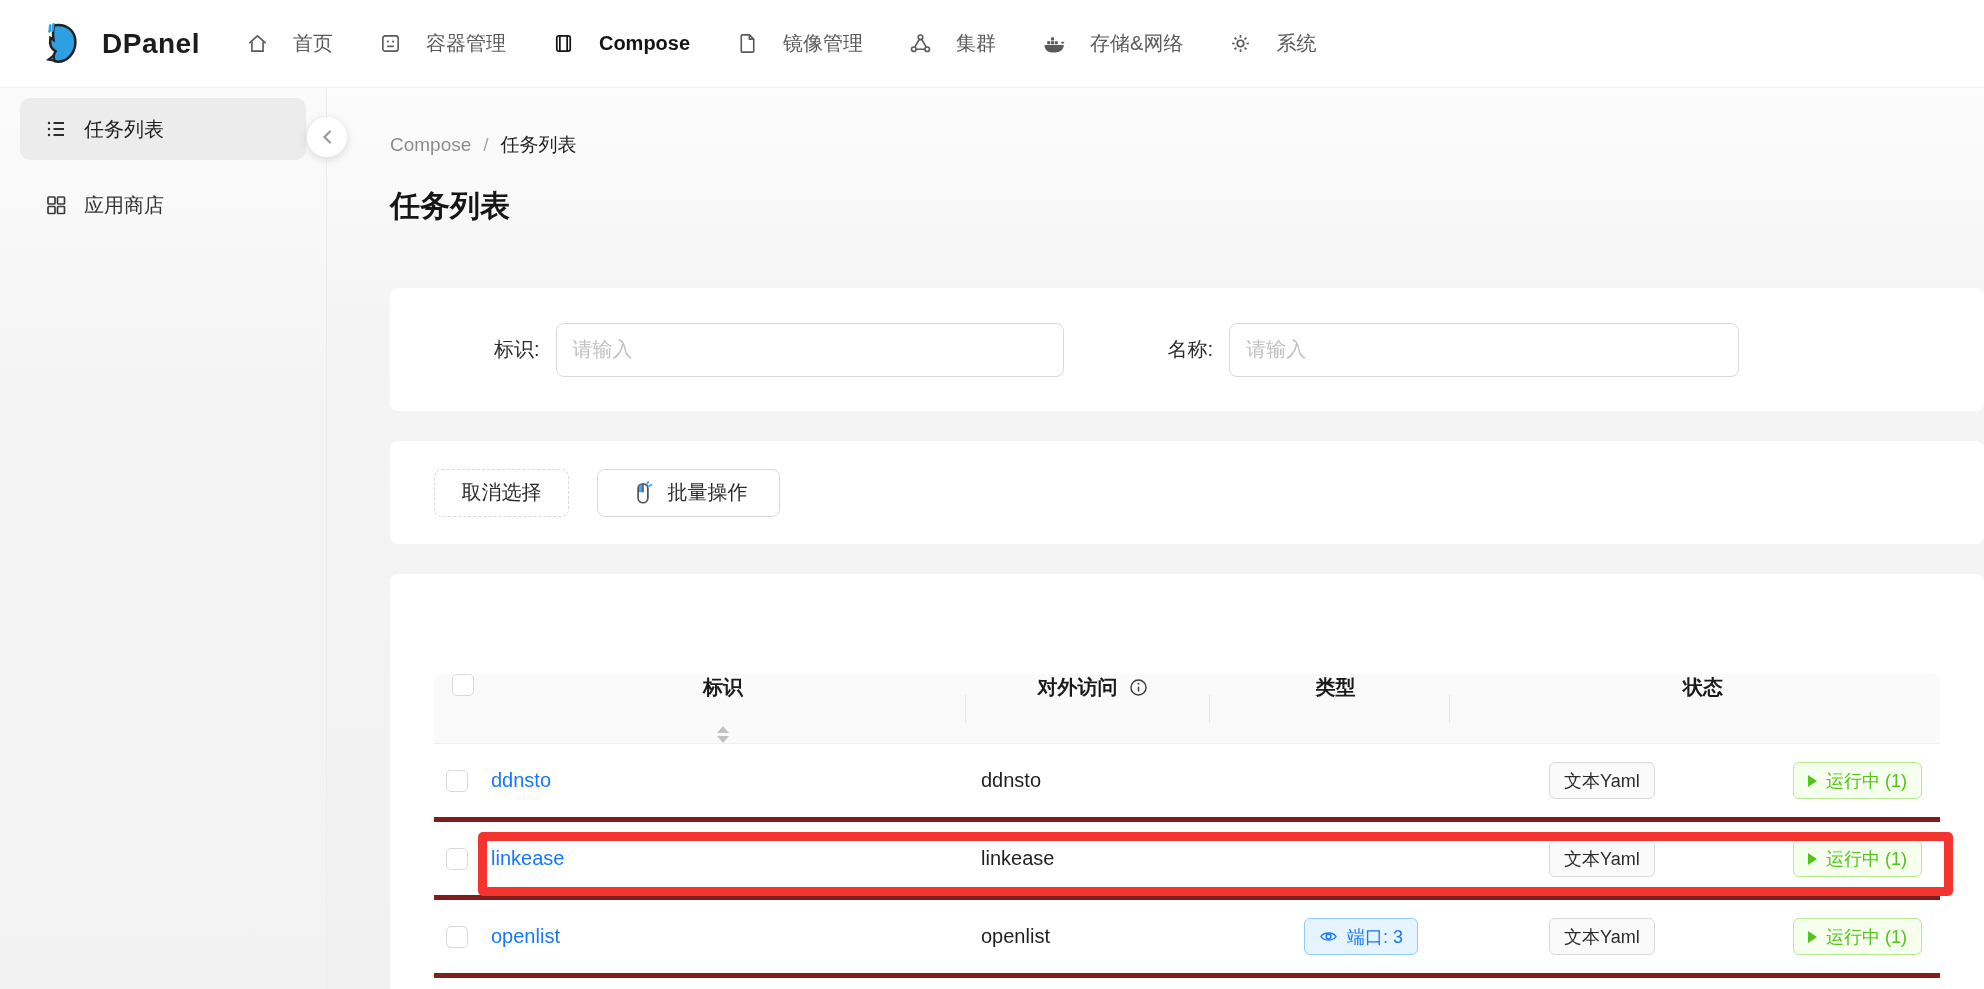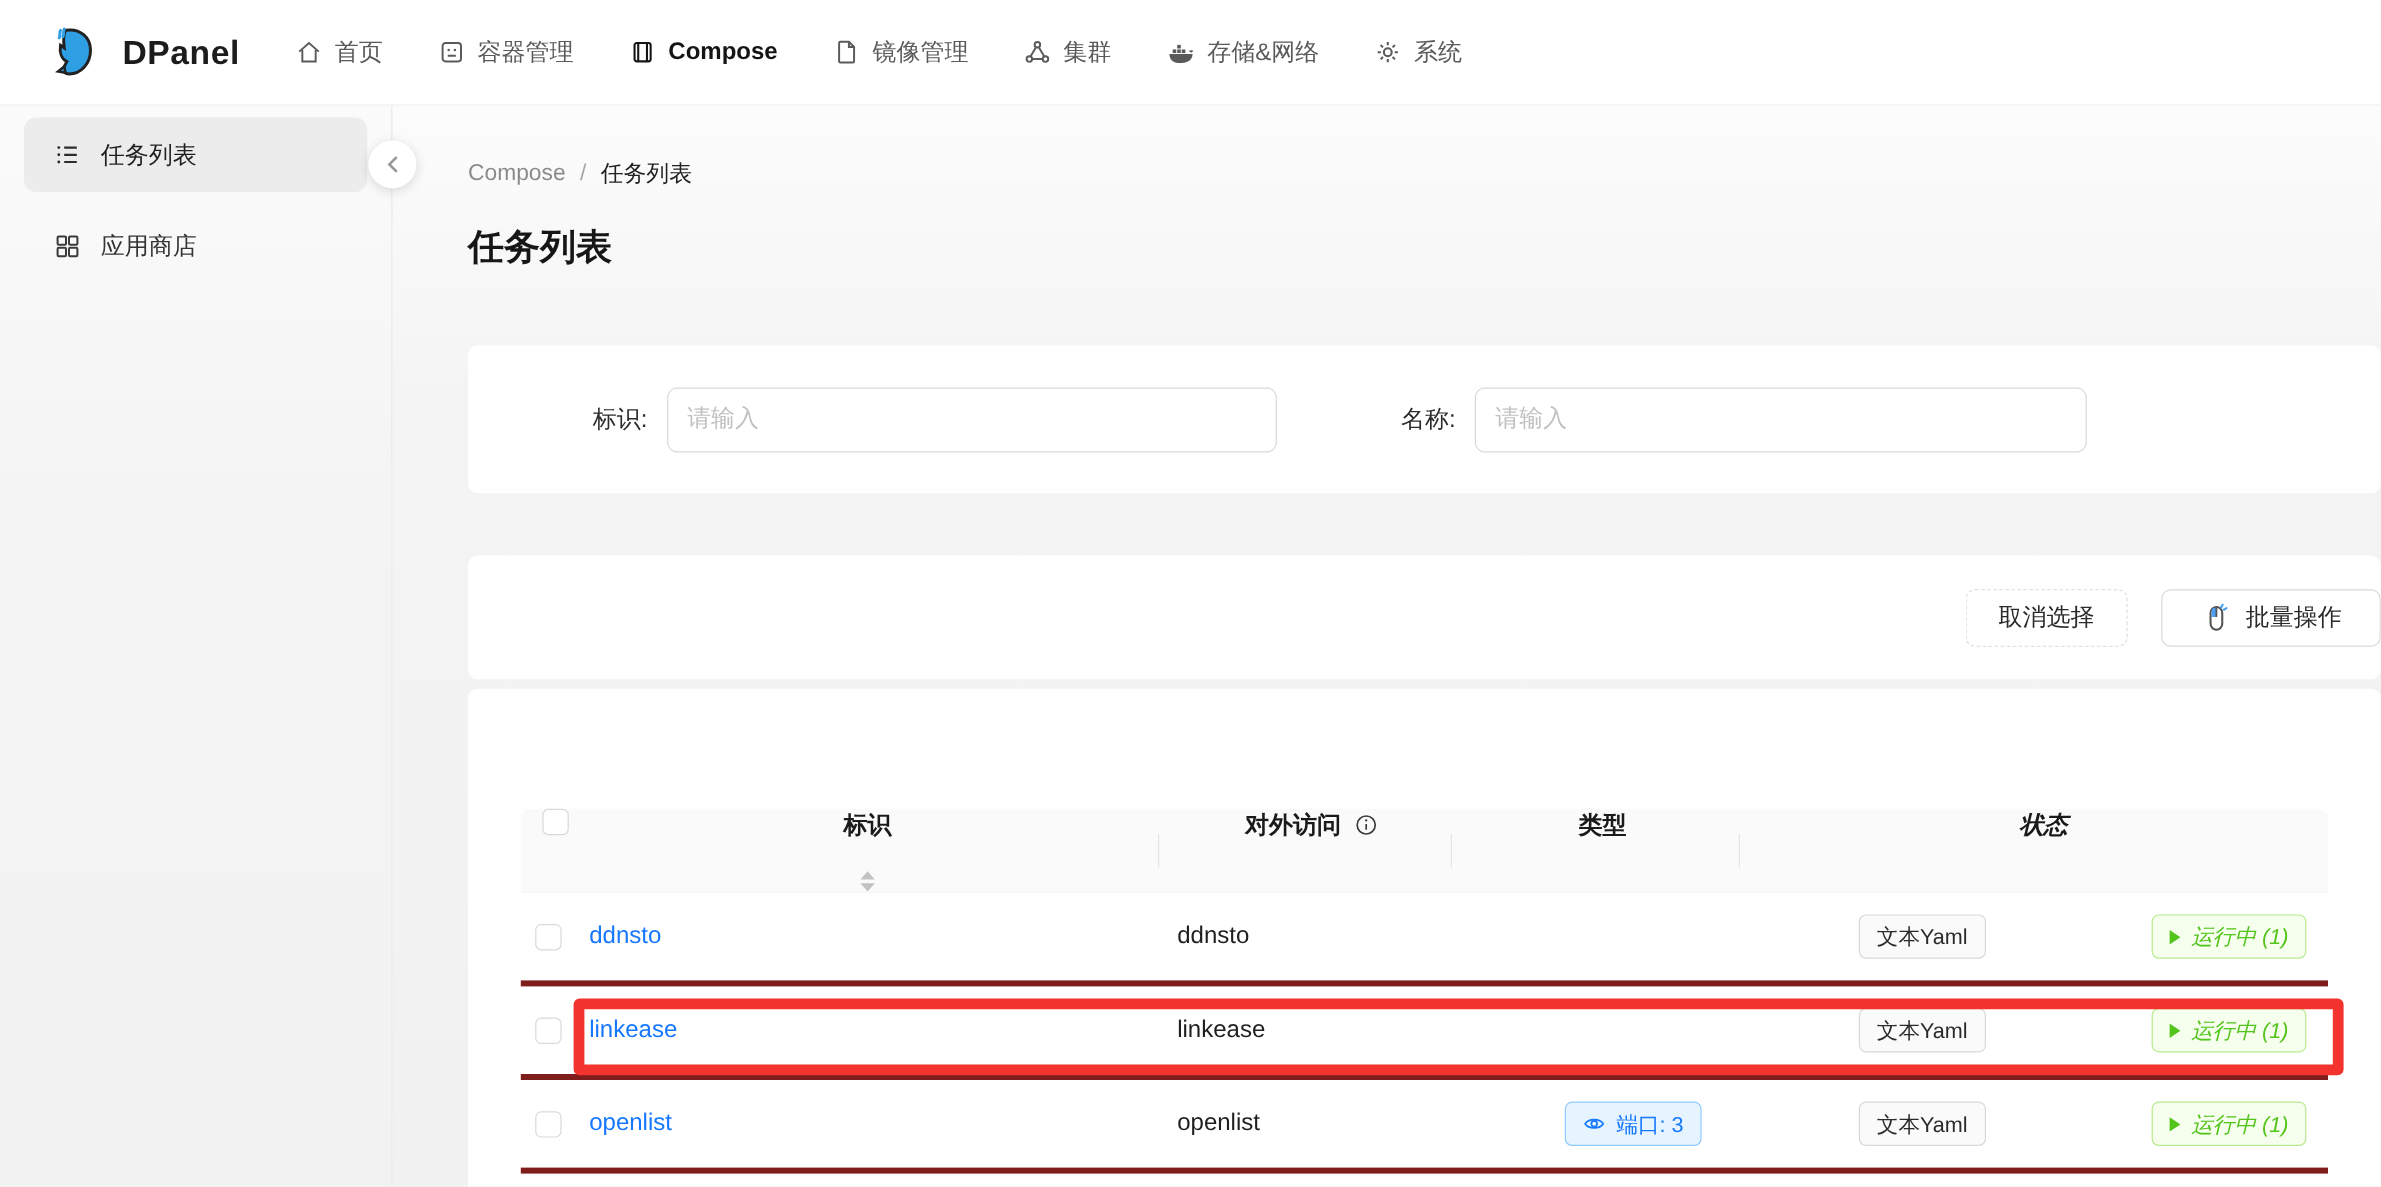--- a/index.html
+++ b/index.html
@@ -11,21 +11,21 @@
 
   
   .navbar {
     position:absolute; top:0; left:0; width:1984px; height:88px;
     background:#ffffff; border-bottom:1px solid #f0f0f0;
     display:flex; align-items:center; padding:0 33px 0 40px; z-index:10;
   }
   .brand { display:flex; align-items:center; gap:12px; margin-right:46px; cursor:pointer; }
   .brand-name { font-size:28px; font-weight:bold; color:#1c1c1c; letter-spacing:0.5px; }
   .nav-items { display:flex; align-items:center; gap:46px; }
-  .nav-item { display:flex; align-items:center; gap:10px; font-size:20px; color:#5a5a5a; cursor:pointer; white-space:nowrap; }
+  .nav-item { display:flex; align-items:center; gap:24px; font-size:20px; color:#5a5a5a; cursor:pointer; white-space:nowrap; }
   .nav-item .nicon { display:flex; align-items:center; }
   .nav-item.active { color:#141414; font-weight:bold; }
   .nav-right { margin-left:auto; display:flex; align-items:center; gap:16px; }
   .server-label { font-size:20px; color:#3c3c3c; }
   .server-select {
     width:240px; height:52px; border:1px solid #d9d9d9; border-radius:8px; background:#fff;
     display:flex; align-items:center; justify-content:space-between; padding:0 14px;
     font-size:20px; color:#2b2b2b; cursor:pointer;
   }
 
@@ -62,21 +62,21 @@
   .f-label { font-size:20px; color:#2b2b2b; }
   .lab1 { margin-left:104px; }
   .lab2 { margin-left:104px; }
   .ant-input {
     width:508px; height:54px; border:1px solid #d9d9d9; border-radius:8px;
     font-size:20px; color:#333; padding:0 16px; margin-left:16px; outline:none;
     font-family:"Liberation Sans","DejaVu Sans",sans-serif; background:#fff;
   }
   .ant-input::placeholder { color:#c1c1c1; }
 
-  .btn-card { top:375px; height:103px; display:flex; align-items:center; padding-left:44px; gap:28px;justify-content:flex-end; }
+  .btn-card { top:353px; height:103px; display:flex; align-items:center; padding-left:44px; gap:28px; }
   .btn {
     height:48px; border-radius:8px; border:1px solid #d9d9d9; background:#fff;
     font-size:20px; color:#2b2b2b; display:flex; align-items:center; justify-content:center;
     cursor:pointer; font-family:"Liberation Sans","DejaVu Sans",sans-serif;
   }
   .btn-dashed { width:135px; border-style:dashed; }
   .btn-batch { width:183px; gap:12px; }
 
   .table-card { top:486px; bottom:0; border-radius:8px 8px 0 0; padding:100px 44px 0 44px; overflow:hidden; }
 
@@ -85,21 +85,21 @@
     display:flex; align-items:center; height:70px; background:#fafafa;
     border-radius:8px 8px 0 0; border-bottom:1px solid #f0f0f0;
     font-size:20px; font-weight:bold; color:#1a1a1a;
   }
   .trow { display:flex; align-items:center; height:78px; border-bottom:5px solid #7f1d1d; font-size:20px; }
   .c0 { width:46px; display:flex; align-items:center; }
   .c1 { width:485px; padding-left:11px; display:flex; align-items:center; }
   .c2 { width:327px; padding-left:16px; }
   .c3 { width:244px; padding-left:12px; }
   .c4 { width:240px; padding-left:13px; }
-  .c5 { flex:1; padding-left:17px;font-style:italic; }
+  .c5 { flex:1; padding-left:17px; }
   .th { position:relative; height:100%; display:flex; align-items:center;flex-direction:column; }
   .th-div::before { content:""; position:absolute; left:0; top:21px; width:1px; height:28px; background:#e4e4e4; }
   .th-sortable { justify-content:space-between; padding-right:10px; cursor:pointer; }
   .hdr-label { display:flex; align-items:center; gap:10px; }
 
   .checkbox {
     width:22px; height:22px; border:1.5px solid #d9d9d9; border-radius:5px;
     background:#fff; margin-left:12px; cursor:pointer;
   }
   .sorter { display:flex; flex-direction:column; gap:3px; align-items:center; }

